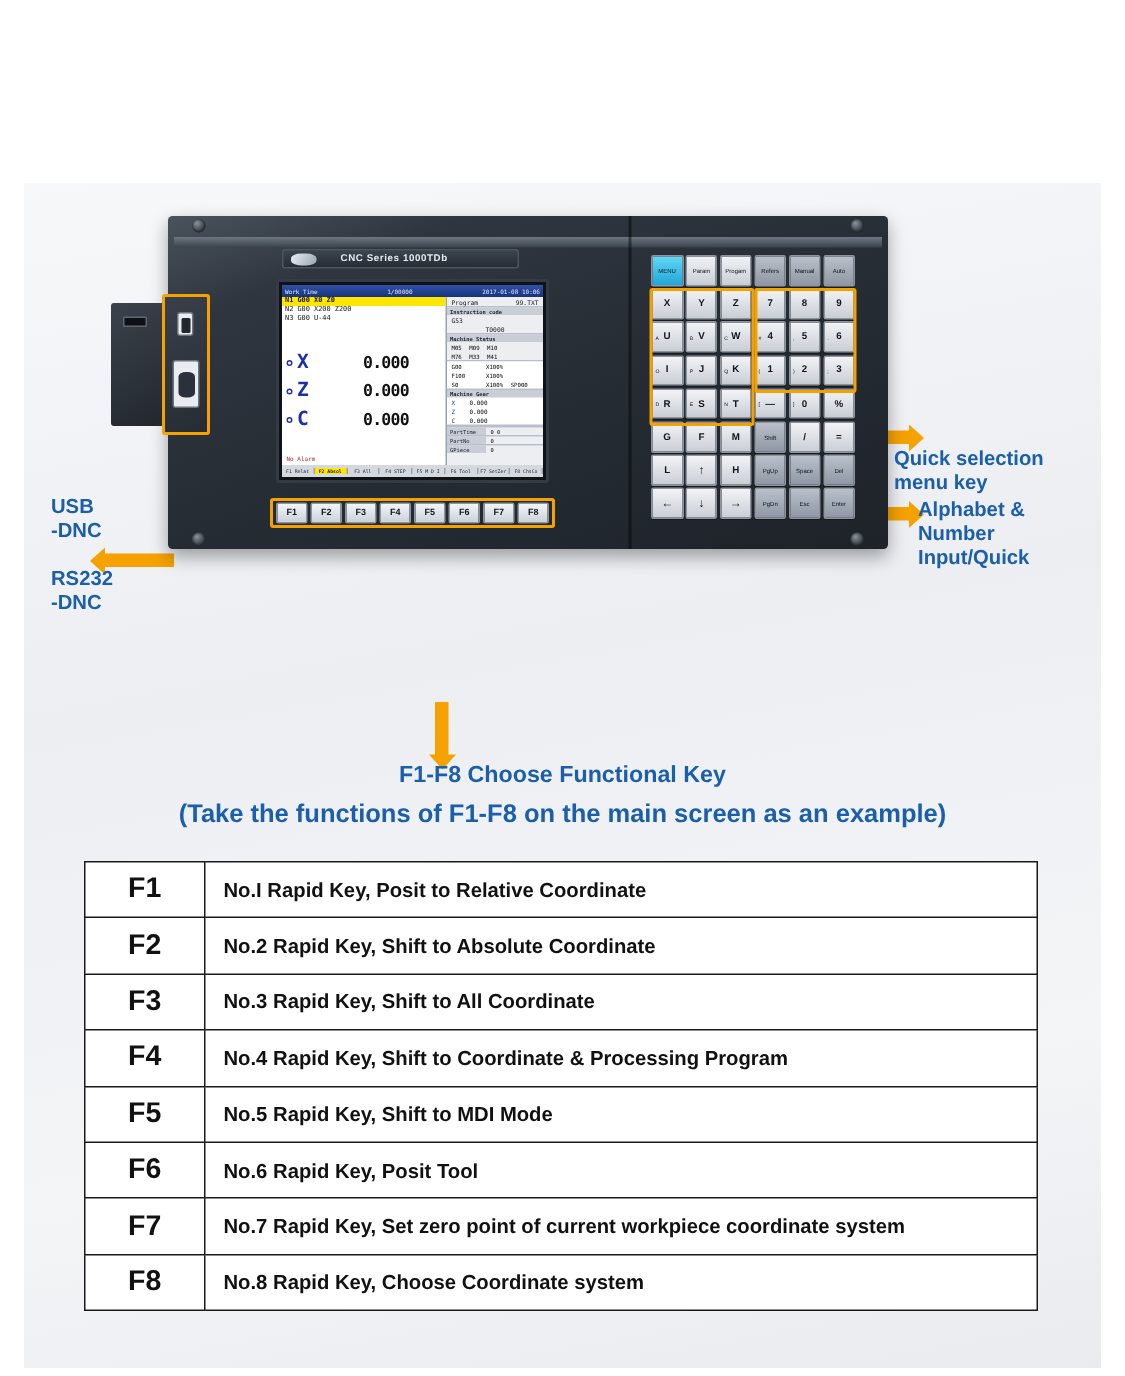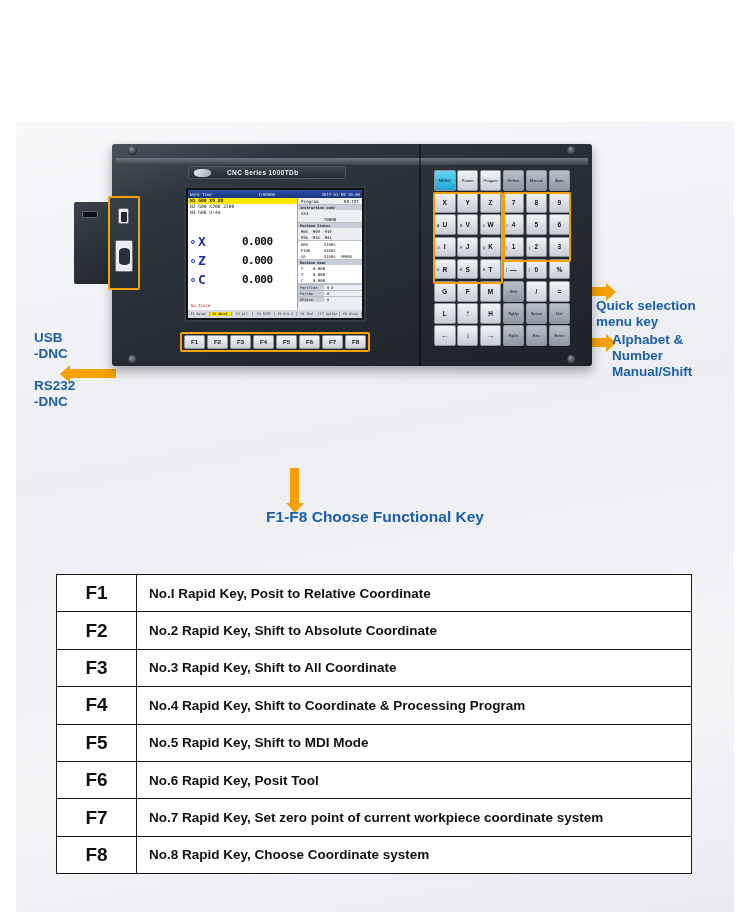--- a/index.html
+++ b/index.html
@@ -625,32 +625,33 @@
     <div class="hl-box hl-num"></div>
   </div>
 
   <div class="callout co-quick">
     <div>Quick selection</div>
     <div>menu key</div>
   </div>
   <div class="callout co-alnum">
     <div>Alphabet &amp;</div>
     <div>Number</div>
-    <div>Manual/Shift</div>
+    <div>Input/Quick</div>
   </div>
   <div class="callout co-usb">
     <div>USB</div>
     <div>-DNC</div>
   </div>
   <div class="callout co-rs232">
     <div>RS232</div>
     <div>-DNC</div>
   </div>
 
   <div class="cap-line1">F1-F8 Choose Functional Key</div>
+  <div class="cap-line2">(Take the functions of F1-F8 on the main screen as an example)</div>
 
   <table class="ftable">
     <tbody id="ftable-body">
         <tr>
           <td class="td-key">F1</td>
           <td class="td-desc">No.I Rapid Key, Posit to Relative Coordinate</td>
         </tr>
         <tr>
           <td class="td-key">F2</td>
           <td class="td-desc">No.2 Rapid Key, Shift to Absolute Coordinate</td>

